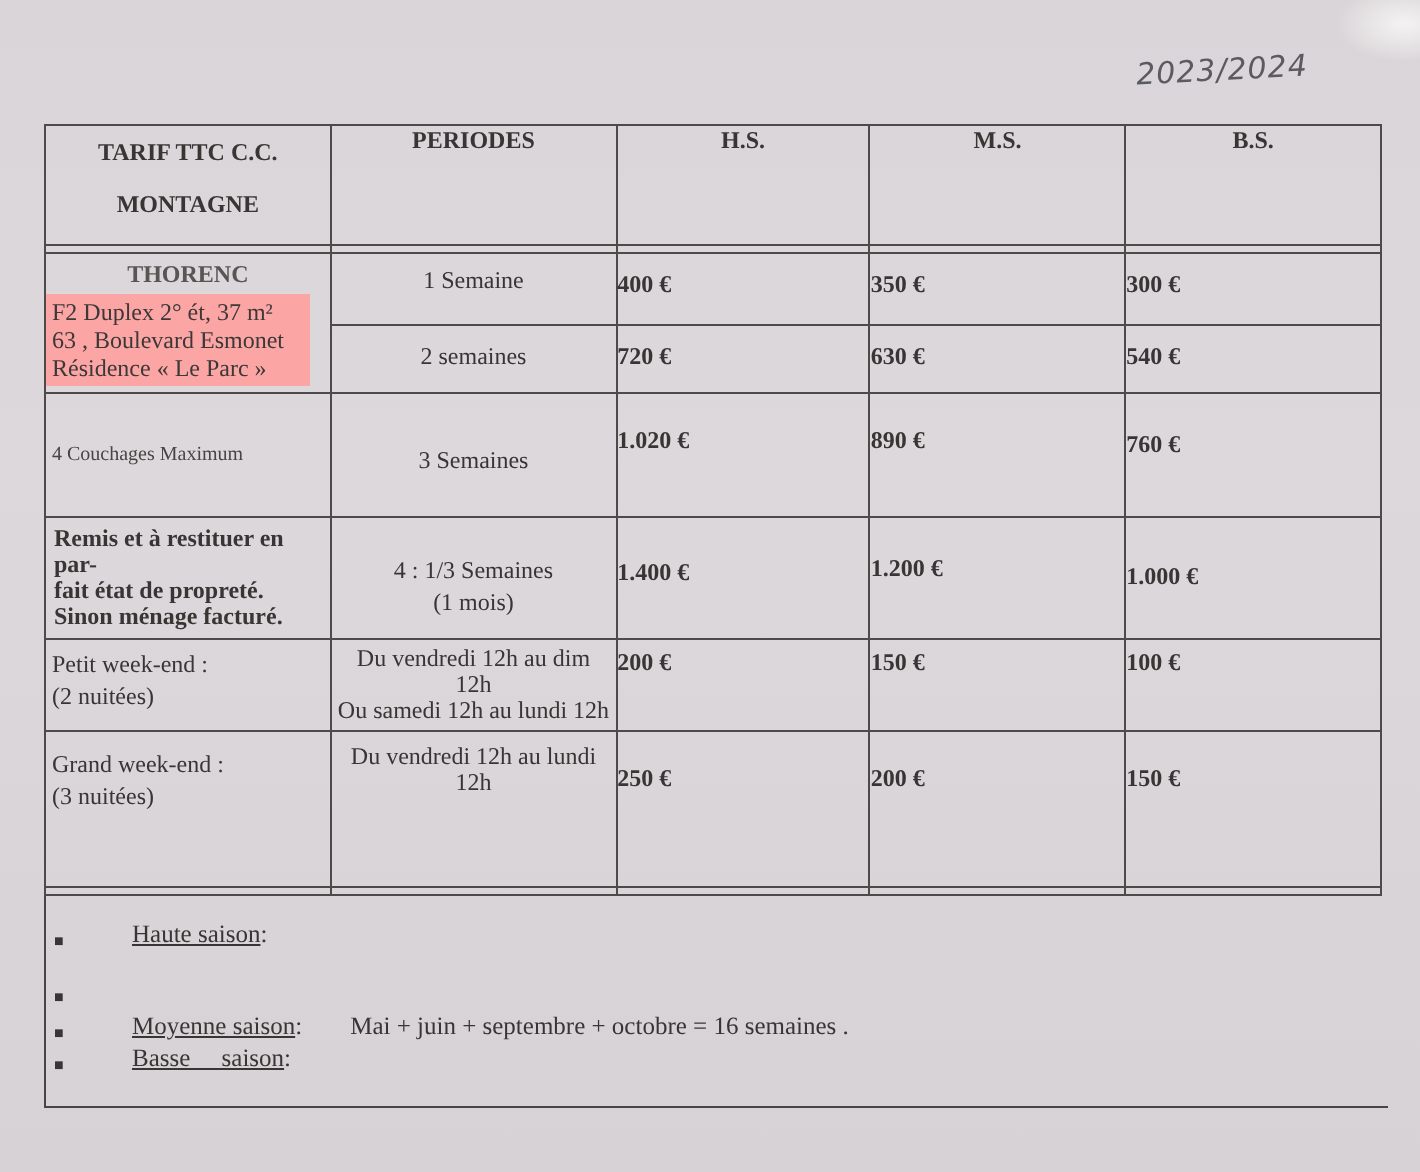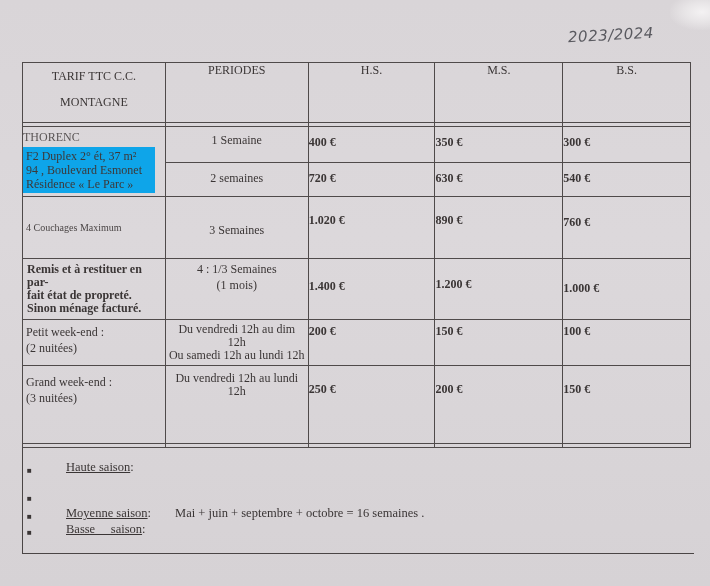--- a/index.html
+++ b/index.html
@@ -29,33 +29,33 @@
     table.rates {
       position: absolute; left: 22px; top: 62px;
       border-collapse: collapse;
       width: 669px;
     }
     table.rates td {
       border: 1px solid #4f4a4a;
       vertical-align: top;
       font-size: 12px;
     }
-    .hdr td { height: 60px; font-weight: normal; text-align: center; vertical-align: middle; font-size: 11px; }
+    .hdr td { height: 60px; font-weight: bold; text-align: center; vertical-align: middle; font-size: 11px; }
     .hdr .c0 { text-align: center; line-height: 26px; }
     .gap td { height: 4px; border-left: 1px solid #4f4a4a; border-right: 1px solid #4f4a4a; border-top: 2px solid #3e3939; border-bottom: 2px solid #3e3939; }
     .price { font-weight: bold; font-size: 13px; padding-top: 8px; }
     .period { text-align: center; font-size: 13px; padding-top: 6px; }
     .small { font-size: 11px; text-align: center; padding: 3px 3px; line-height: 13px; }
     .lbl { font-size: 12px; padding: 4px 3px; line-height: 16px; }
     .lbl-bold { font-weight: bold; font-size: 11px; padding: 4px; line-height: 13px; margin-left: 16px; }
     .addr-box {
-      background: #0ea5e9; margin: 2px 10px 0 0; padding: 2px 3px;
+      background: #fca5a5; margin: 2px 10px 0 0; padding: 2px 3px;
       font-size: 12px; line-height: 14px; color: #3d3838;
     }
-    .thorenc { font-size: 12px; color: #5a5555; padding-top: 3px; }
+    .thorenc { text-align: center; font-size: 12px; color: #5a5555; padding-top: 3px; font-weight: bold; }
     .footer-notes {
       position: absolute; left: 24px; top: 446px; width: 668px; height: 106px;
       font-size: 12.5px; color: #3a3535;
     }
     .note-row { position: absolute; left: 0; display: flex; }
     .bullet { position: absolute; left: 3px; font-size: 8px; }
     .note-label { text-decoration: underline; margin-left: 12px; }
   </style>
 </head>
 <body>
@@ -90,21 +90,21 @@
         <td></td>
         <td></td>
         <td></td>
       </tr>
 
   <tr style="height:36px">
     <td rowspan="2" style="padding:0">
       <div class="thorenc">THORENC</div>
       <div class="addr-box">
         <div>F2 Duplex  2° ét,  37 m²</div>
-        <div>94 , Boulevard Esmonet</div>
+        <div>63 , Boulevard Esmonet</div>
         <div>Résidence  « Le  Parc »</div>
       </div>
     </td>
     <td class="period">1 Semaine</td>
     <td class="price">400 €</td>
     <td class="price">350 €</td>
     <td class="price">300 €</td>
   </tr>
   <tr style="height:34px">
     <td class="period" style="padding-top:8px">2 semaines</td>
@@ -118,21 +118,21 @@
     <td class="price" style="padding-top:16px">1.020 €</td>
     <td class="price" style="padding-top:16px">890 €</td>
     <td class="price" style="padding-top:18px">760 €</td>
   </tr>
   <tr style="height:52px">
     <td class="lbl-bold">
       <div>Remis et à restituer en par-</div>
       <div>fait  état de propreté.</div>
       <div>Sinon ménage facturé.</div>
     </td>
-    <td class="period" style="padding-top:2px;line-height:16px">
+    <td class="period" style="padding-top:18px;line-height:16px">
       <div>4 : 1/3 Semaines</div>
       <div>(1 mois)</div>
     </td>
     <td class="price" style="padding-top:20px">1.400 €</td>
     <td class="price" style="padding-top:18px">1.200 €</td>
     <td class="price" style="padding-top:22px">1.000 €</td>
   </tr>
   <tr style="height:36px">
     <td class="lbl">
       <div>Petit   week-end :</div>

